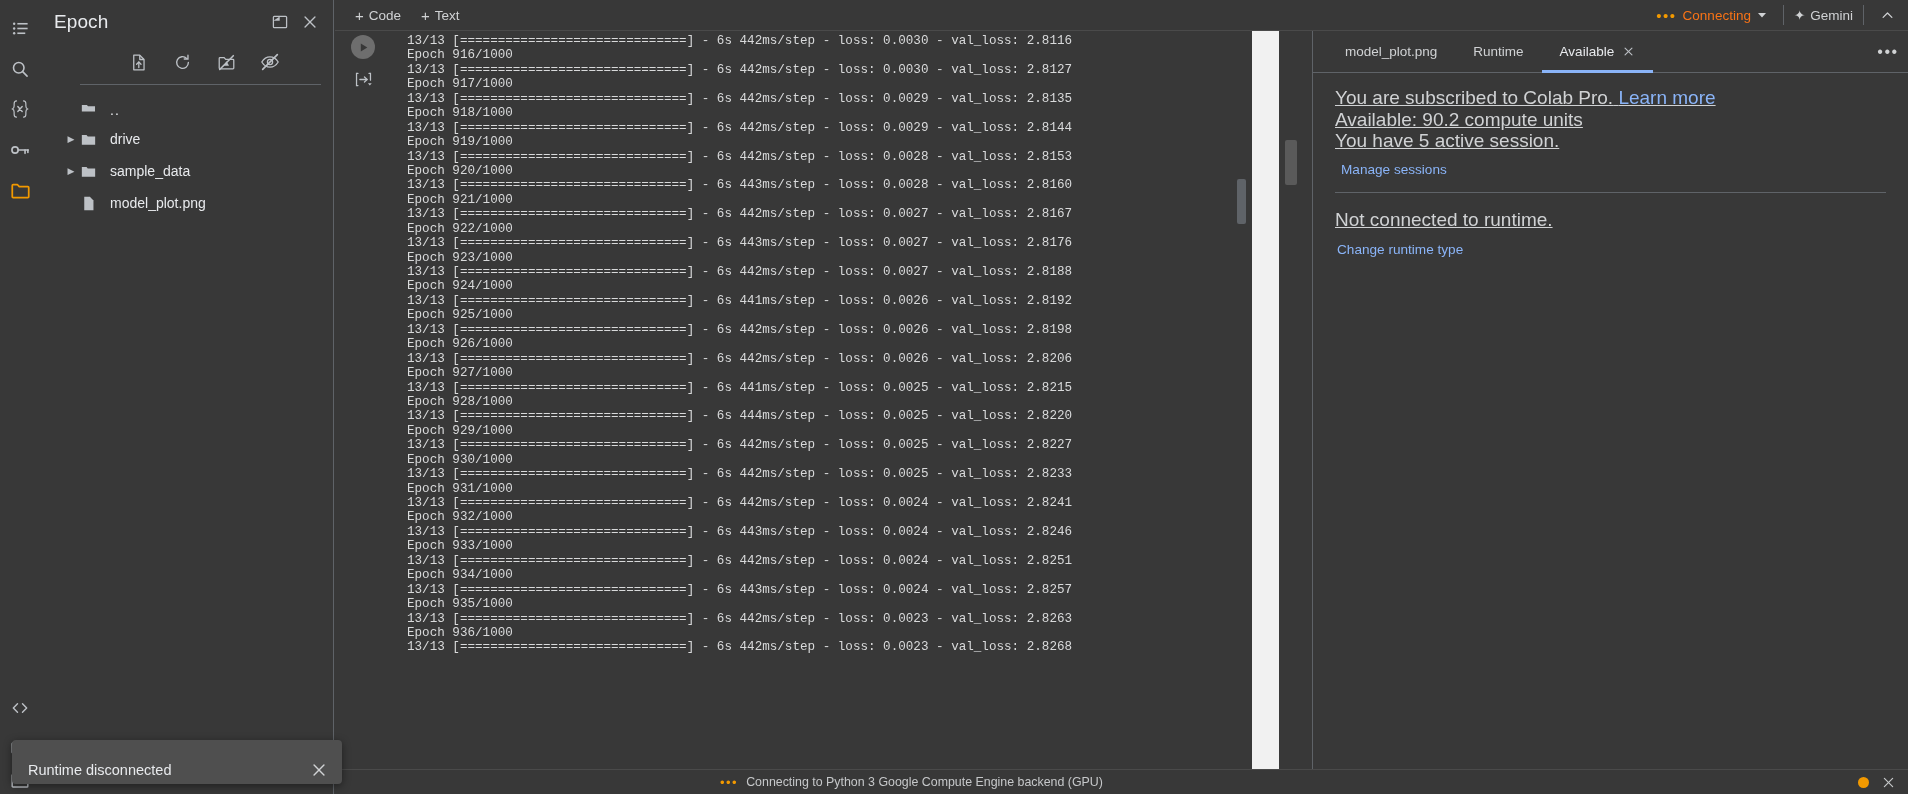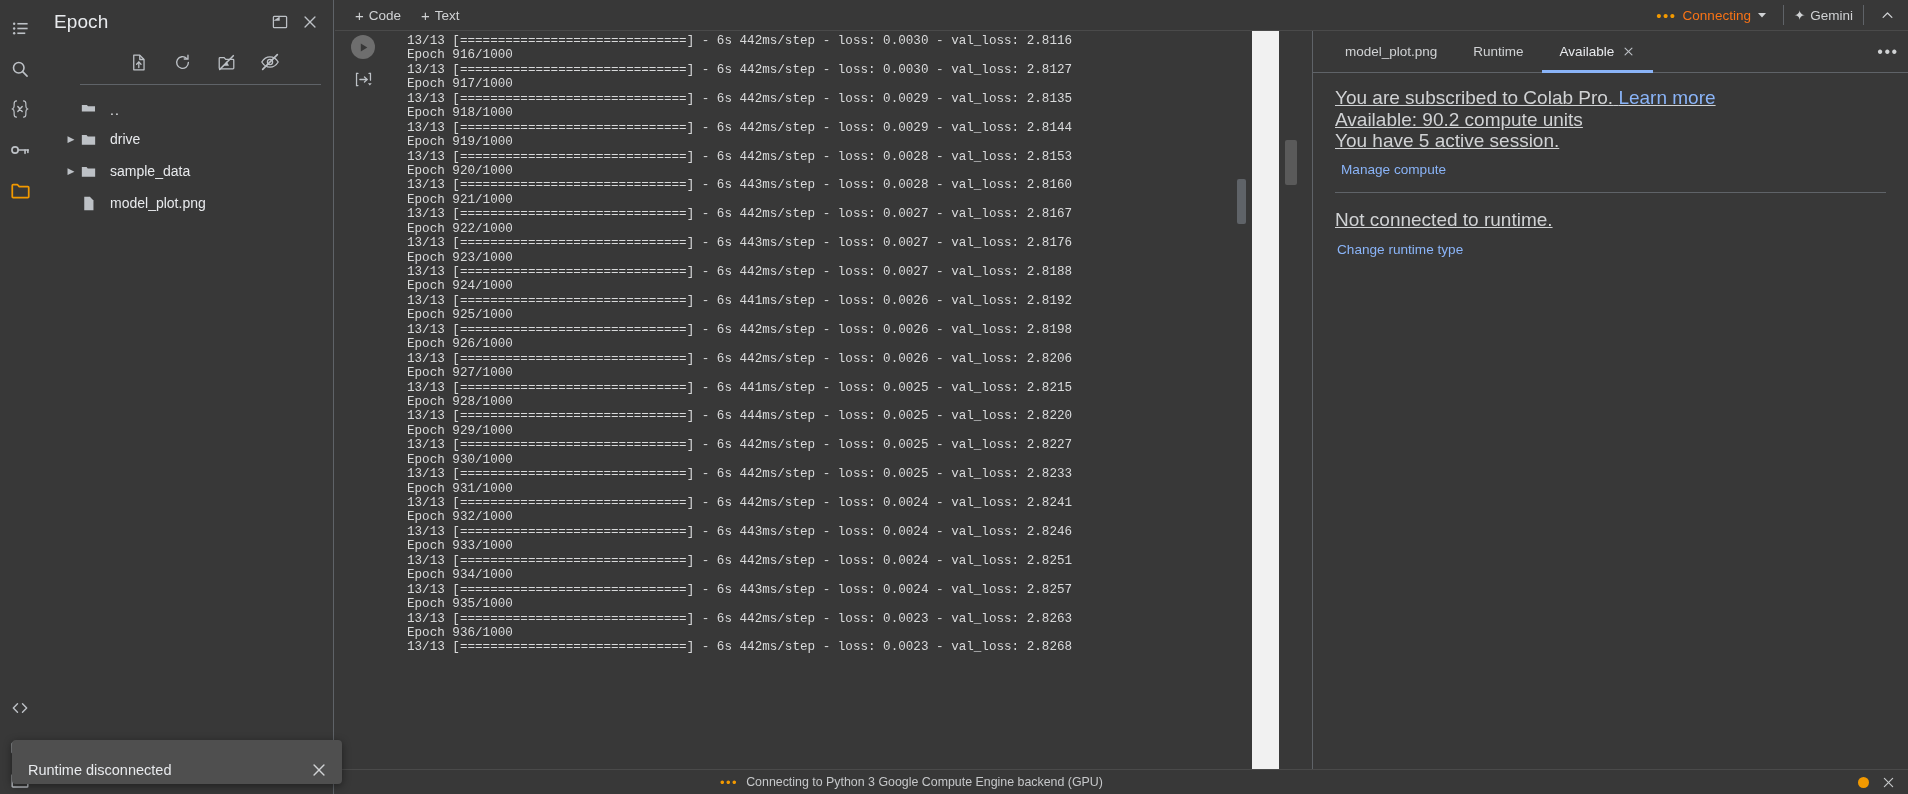--- a/index.html
+++ b/index.html
@@ -438,21 +438,21 @@
       <div class="rtabs-more">•••</div>
     </div>
 
     <div class="rbody">
       <div class="rline">
         <span>You are subscribed to Colab Pro.</span>
         <span class="rlink">Learn more</span>
       </div>
       <div class="rline">Available: 90.2 compute units</div>
       <div class="rline">You have 5 active session.</div>
-      <div class="rlink-btn">Manage compute</div>
+      <div class="rlink-btn">Manage sessions</div>
 
       <div class="rhr"></div>
 
       <div class="rsec">
         <div class="rline">Not connected to runtime.</div>
         <div class="rlink-btn2">Change runtime type</div>
       </div>
     </div>
   </div>
 

